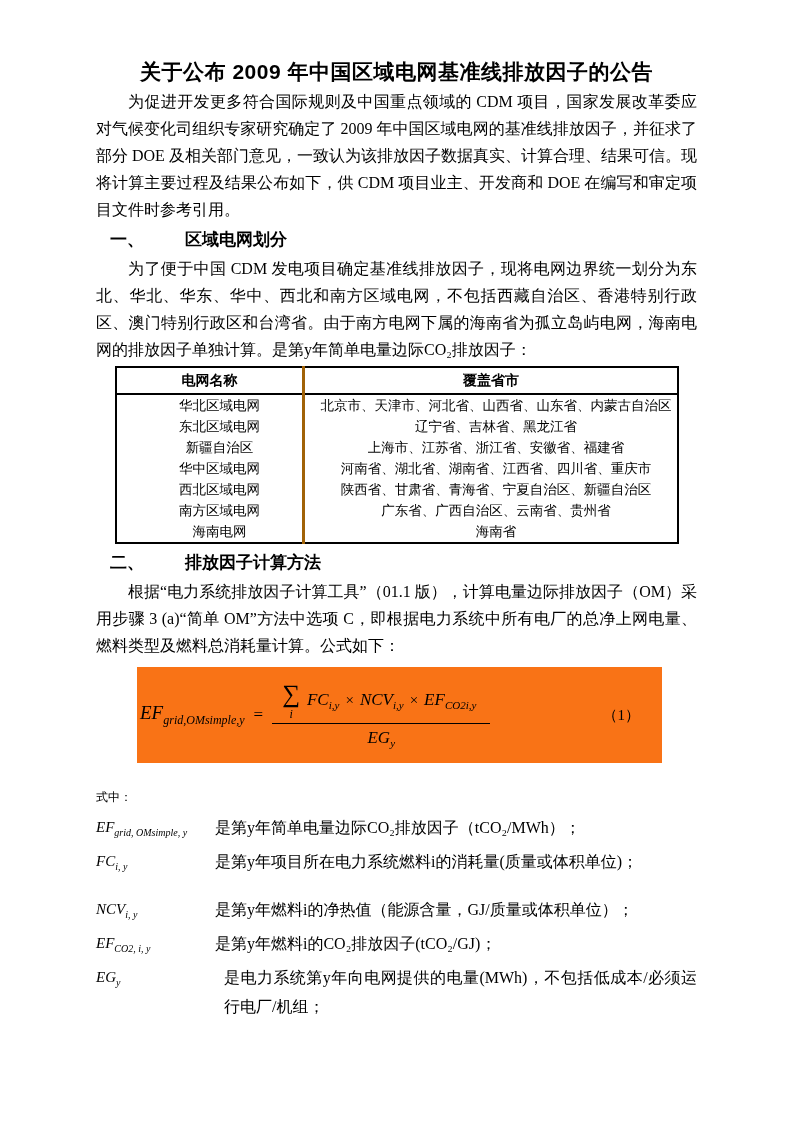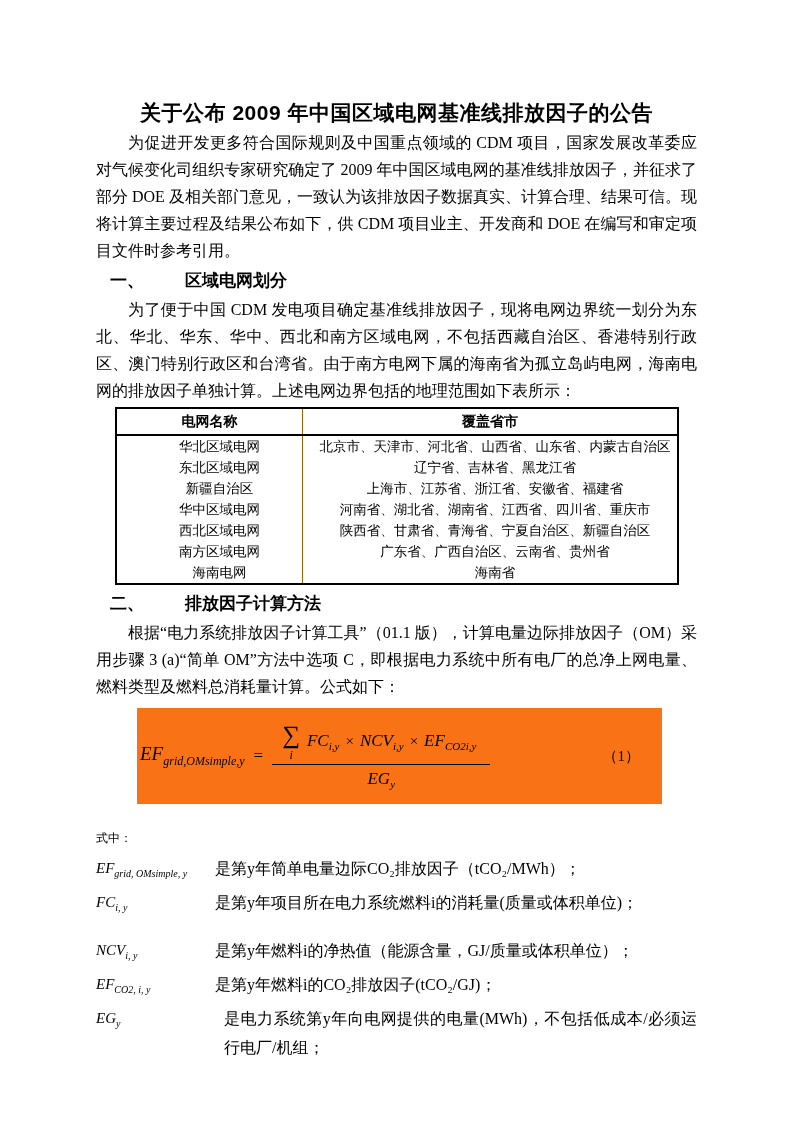--- a/index.html
+++ b/index.html
@@ -3,21 +3,21 @@
 <meta charset="utf-8">
 <style>
   html,body{margin:0;padding:0;background:#888;}
   .page{
     width:793px;height:1122px;background:#ffffff;margin:0 auto;
     position:relative;color:#000;overflow:hidden;
     font-family:"Liberation Serif","DejaVu Serif",serif;
   }
   .content{position:absolute;left:96px;top:0;width:601px;}
   .doc-title{
-    margin:0;padding-top:97px;height:32px;
+    margin:0;padding-top:56px;height:32px;
     font-family:"Liberation Sans","DejaVu Sans",sans-serif;
     font-weight:bold;font-size:21px;line-height:32px;text-align:center;
     letter-spacing:0.5px;
   }
   p.body-par{
     margin:0;font-size:16px;line-height:27px;text-align:justify;
     text-indent:2em;
   }
   .par-first{margin-top:42px;}
   .sec-heading{
@@ -32,21 +32,21 @@
   }
   .grid-table th{
     font-family:"Liberation Sans","DejaVu Sans",sans-serif;
     font-weight:bold;font-size:14px;height:25px;text-align:center;
     border-bottom:2px solid #000;padding:0;
   }
   .grid-table td{
     font-size:13.5px;height:21px;line-height:21px;padding:0;
     white-space:nowrap;overflow:hidden;text-align:center;
   }
-  .grid-table th.c1,.grid-table td.c1{width:185px;border-right:1px solid #a16207;}
+  .grid-table th.c1,.grid-table td.c1{width:185px;border-right:3px solid #a16207;}
   .grid-table td.c1{padding-left:20px;}
   .grid-table td.c2{padding-left:10px;}
   .formula-wrap{
     position:relative;margin:8px 0 0 41px;width:525px;height:96px;
     background:#f97316;display:flex;align-items:center;
     font-family:"Liberation Serif","DejaVu Serif",serif;
   }
   .formula-lhs{font-size:19px;font-style:italic;margin-left:3px;}
   .formula-lhs sub{font-size:12px;font-style:italic;}
   .formula-eq{font-size:17px;margin:0 9px;}
@@ -90,21 +90,21 @@
 
     <h1 class="doc-title">关于公布 2009 年中国区域电网基准线排放因子的公告</h1>
 
     <p class="body-par par-first">为促进开发更多符合国际规则及中国重点领域的 CDM 项目，国家发展改革委应对气候变化司组织专家研究确定了 2009 年中国区域电网的基准线排放因子，并征求了部分 DOE 及相关部门意见，一致认为该排放因子数据真实、计算合理、结果可信。现将计算主要过程及结果公布如下，供 CDM 项目业主、开发商和 DOE 在编写和审定项目文件时参考引用。</p>
 
     <div class="sec-heading">
       <span class="sec-num">一、</span>
       <span>区域电网划分</span>
     </div>
 
-    <p class="body-par">为了便于中国 CDM 发电项目确定基准线排放因子，现将电网边界统一划分为东北、华北、华东、华中、西北和南方区域电网，不包括西藏自治区、香港特别行政区、澳门特别行政区和台湾省。由于南方电网下属的海南省为孤立岛屿电网，海南电网的排放因子单独计算。上述电网边界包括的地理范围如下表所示：</p>
+    <p class="body-par">为了便于中国 CDM 发电项目确定基准线排放因子，现将电网边界统一划分为东北、华北、华东、华中、西北和南方区域电网，不包括西藏自治区、香港特别行政区、澳门特别行政区和台湾省。由于南方电网下属的海南省为孤立岛屿电网，海南电网的排放因子单独计算。是第y年简单电量边际CO₂排放因子：</p>
 
     <table class="grid-table">
       <thead>
         <tr>
           <th class="c1">电网名称</th>
           <th class="c2">覆盖省市</th>
         </tr>
       </thead>
       <tbody>
         <tr>

